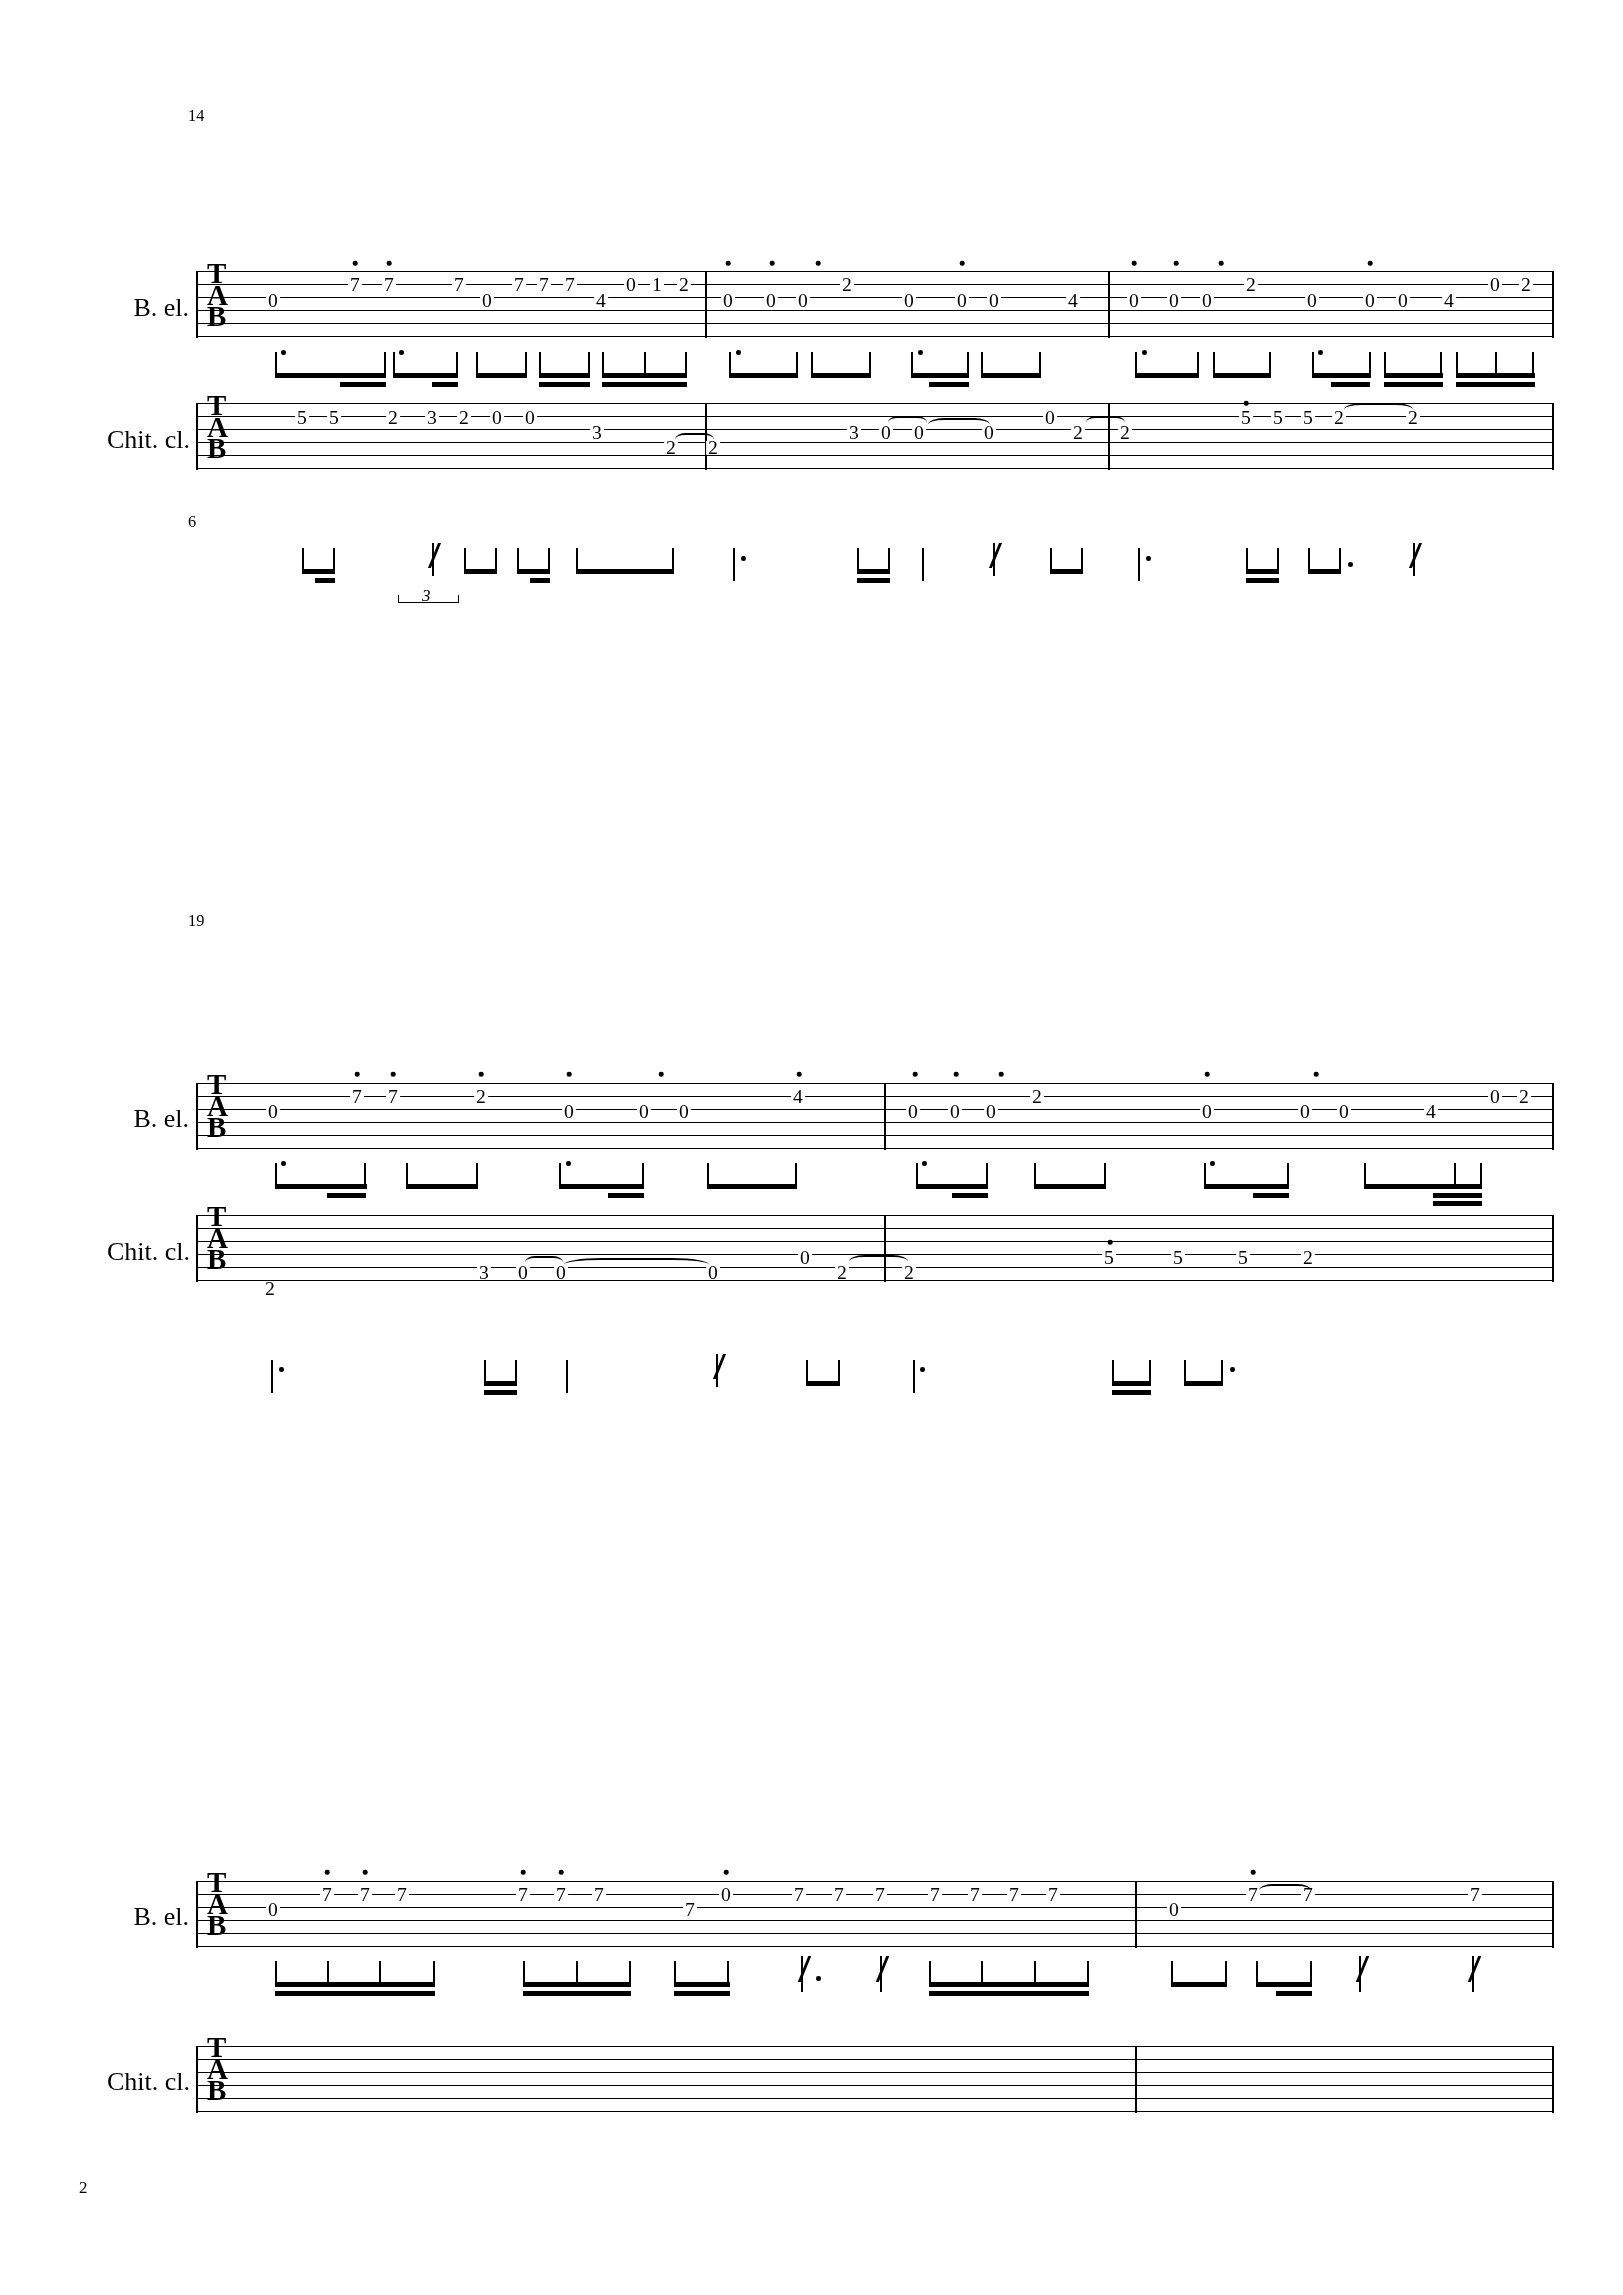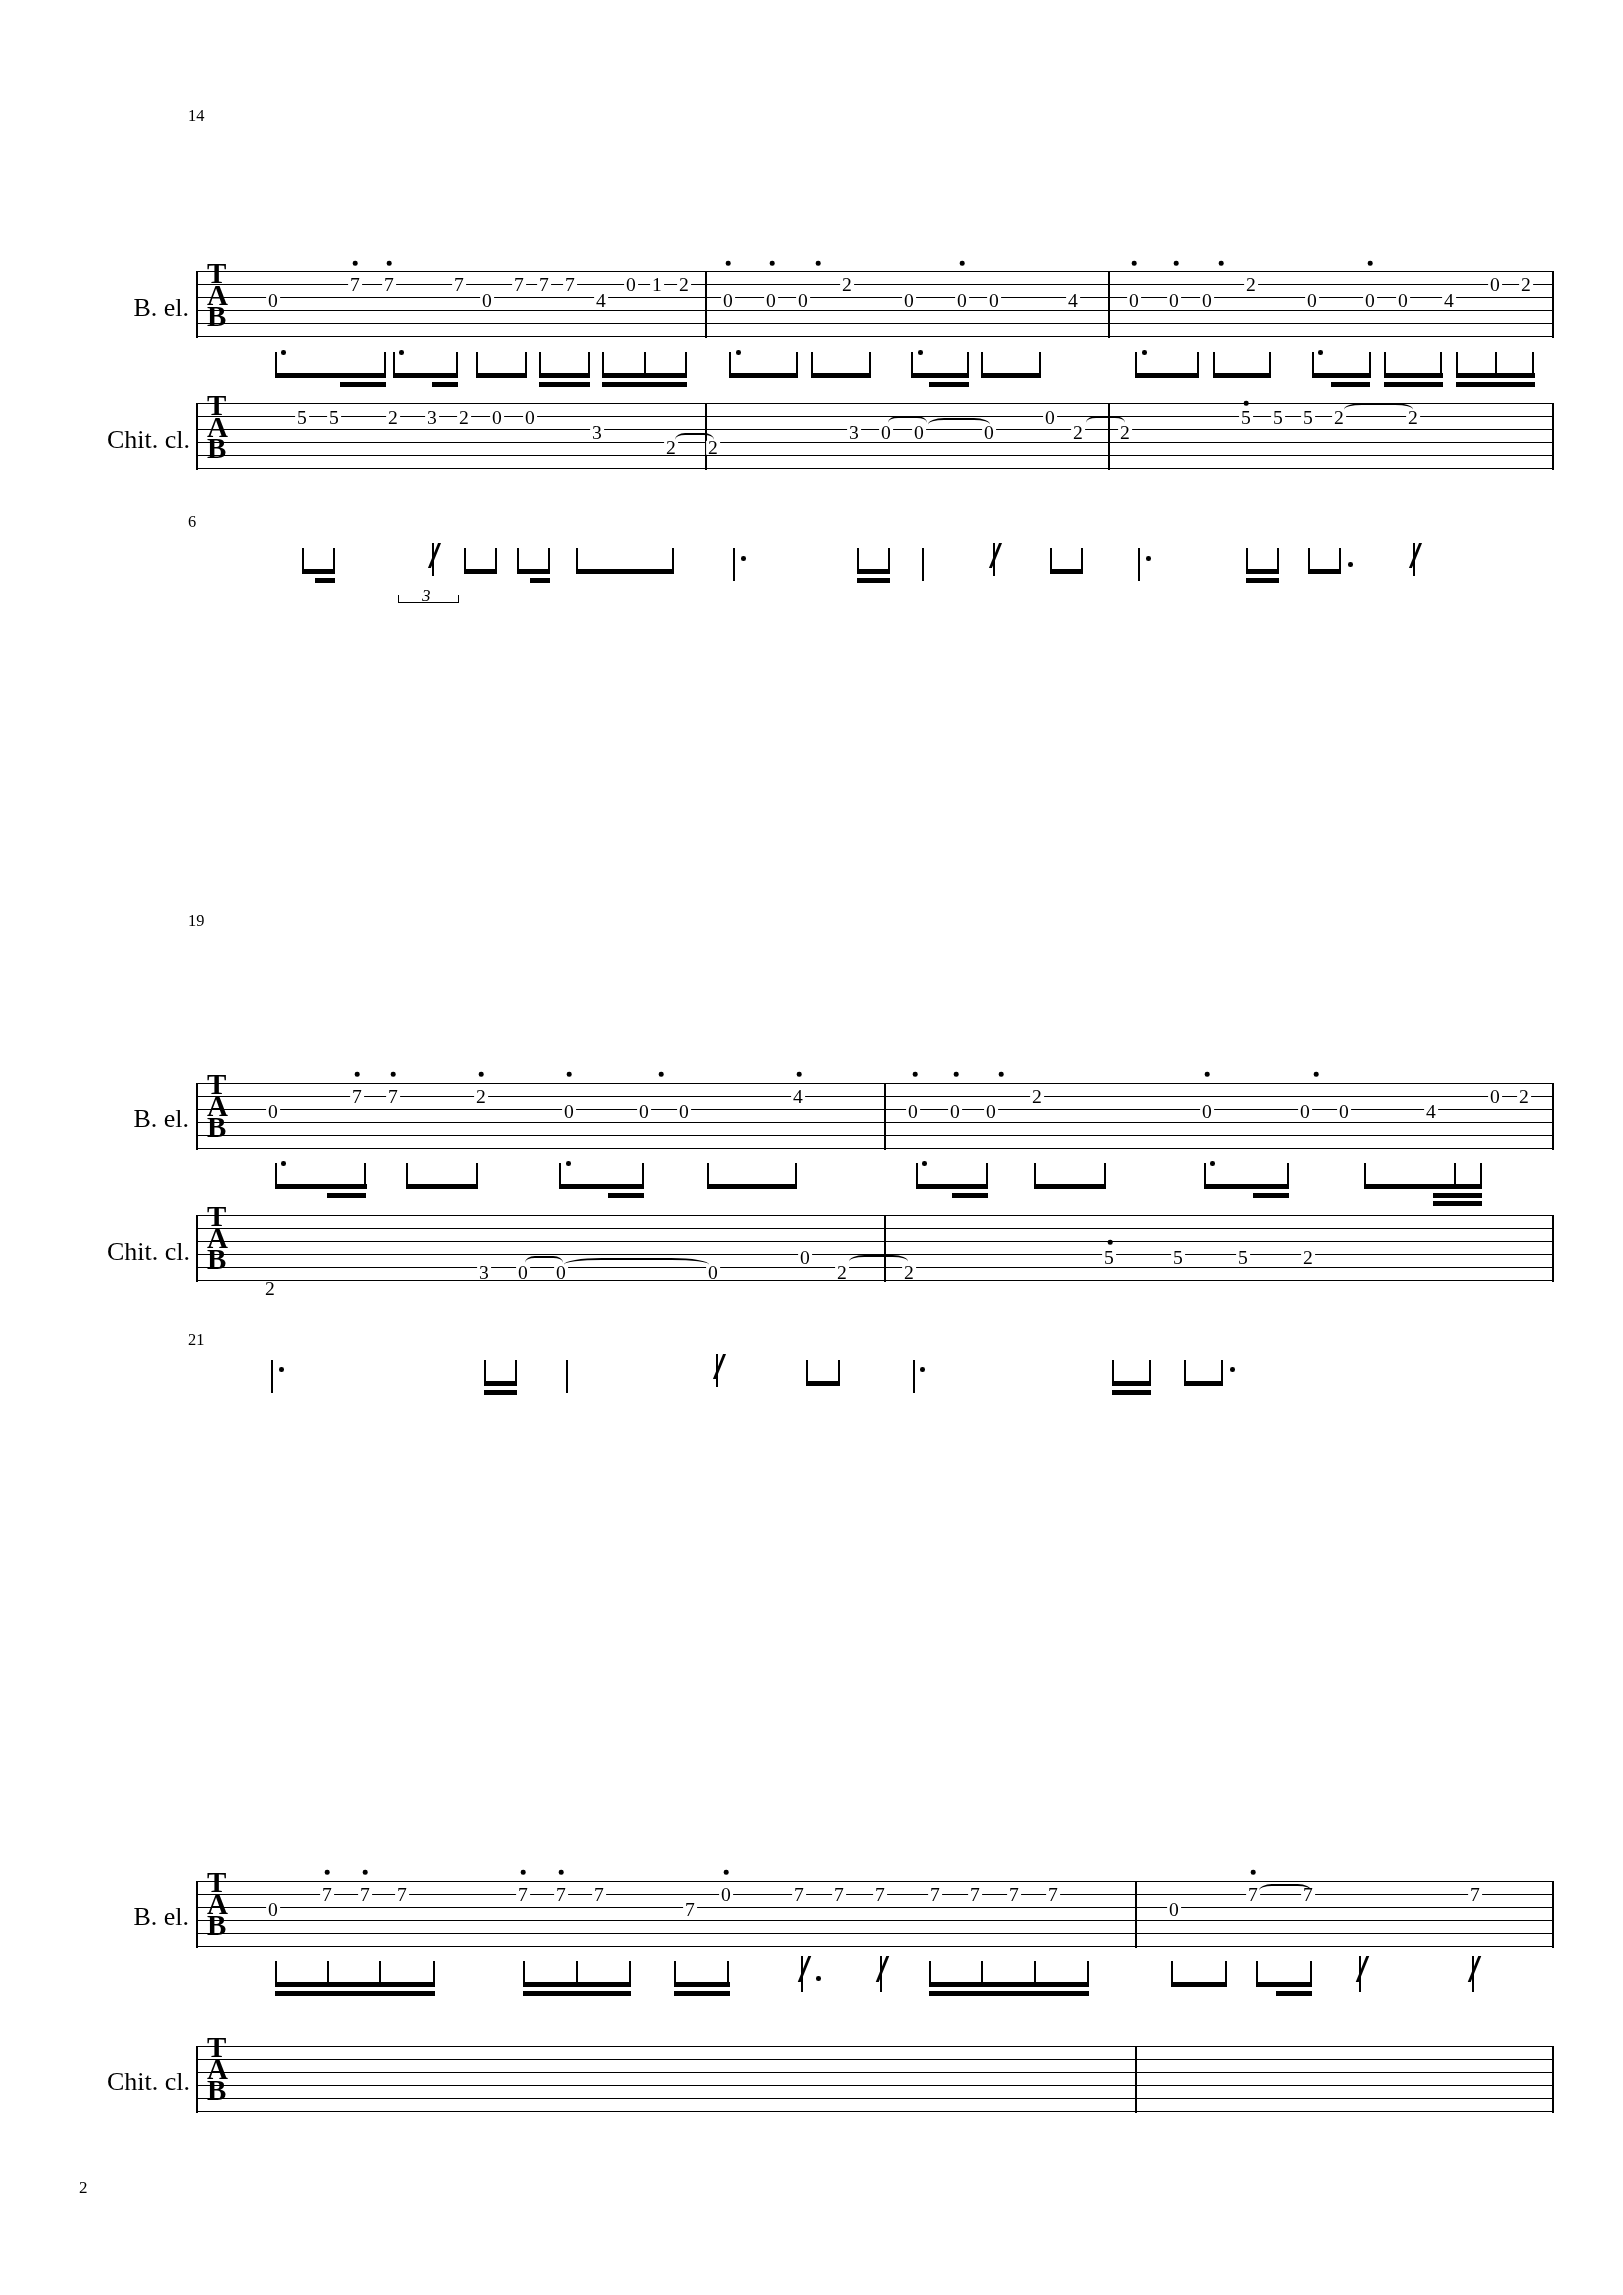--- a/index.html
+++ b/index.html
@@ -651,22 +651,17 @@
     <div class="tabclef" style="left:207px;top:1121px;">
       <span>T</span>
       <span>A</span>
       <span>B</span>
     </div>
     <div class="barline" style="left:196px;top:1130px;height:67px;"></div>
     <div class="barline" style="left:1135px;top:1130px;height:67px;"></div>
     <div class="barline" style="left:1552px;top:1130px;height:67px;"></div>
   </div>
 
-  <div class="system" style="top:1335px;height:379px;">
-
-    <div class="measure-number" style="left:188px;top:-5.2px;">21</div>
-
-  </div>
 
 
   <div class="page-number">2</div>
 </div>
 
 
 </body></html>

